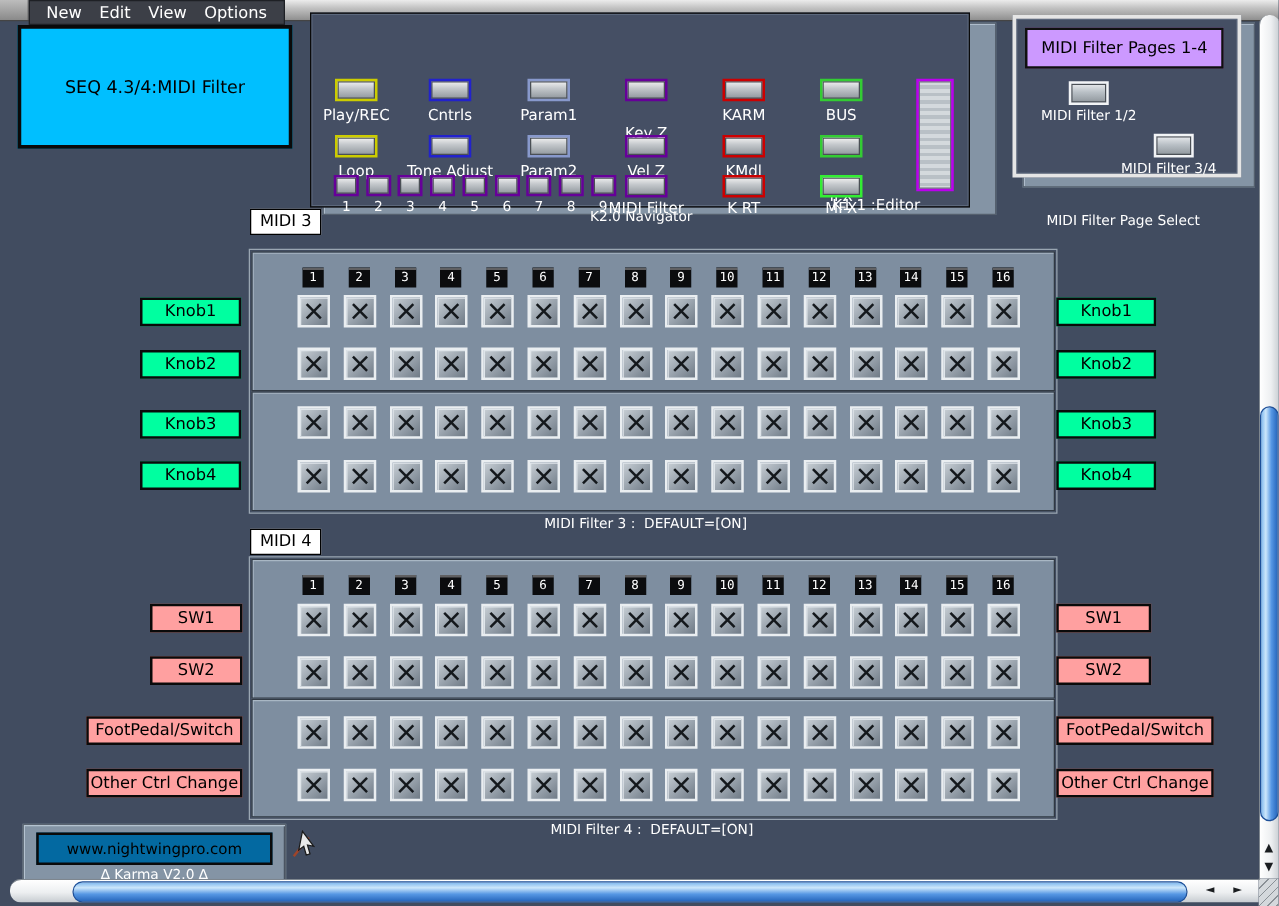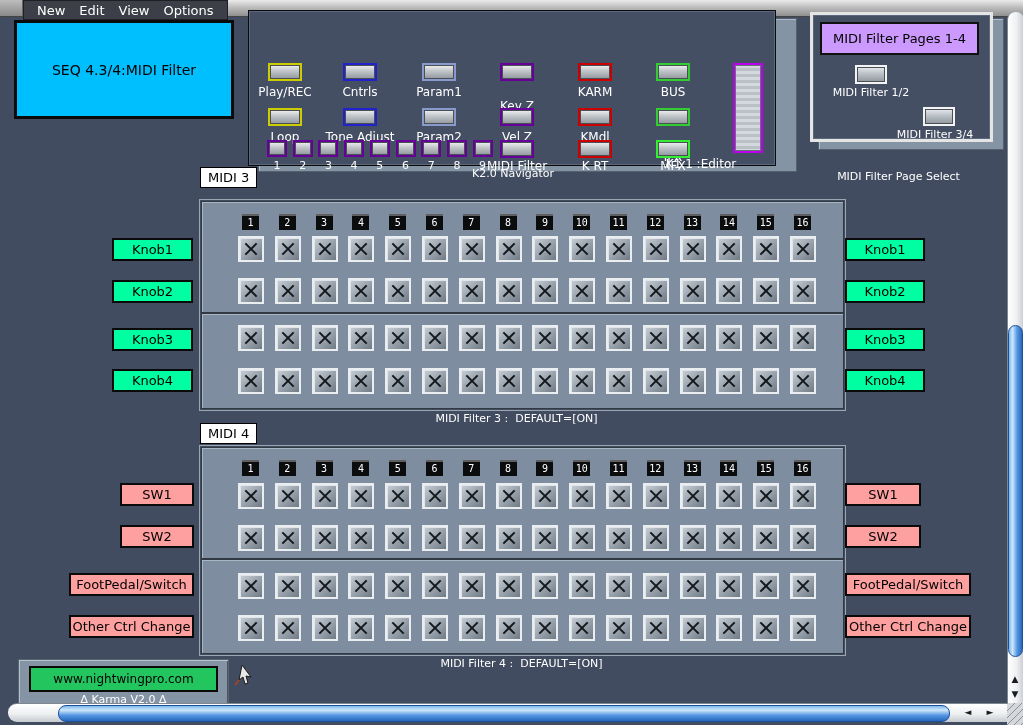--- a/index.html
+++ b/index.html
@@ -57,21 +57,21 @@
   .cb{position:absolute;width:22px;height:22px;border:2px solid #EAEEF1;
     background:linear-gradient(135deg,#C9D0D6,#97A1AB 55%,#6F7A86);box-shadow:inset 1px 1px 0 #DFE5EA;}
   .cb::before,.cb::after{content:"";position:absolute;left:3px;right:3px;top:10px;height:2px;background:#14181C;}
   .cb::before{transform:rotate(45deg);}
   .cb::after{transform:rotate(-45deg);}
   .sidelab{position:absolute;height:19px;border:2px solid #0A0A0A;color:#000;font-size:13px;
     display:flex;align-items:center;justify-content:center;white-space:nowrap;}
   
   .footpanel{position:absolute;left:18px;top:659px;width:209px;height:49px;background:#8494A5;
     border:1px solid #5A6470;box-shadow:inset 1px 1px 0 #B4C2D0, inset -1px -1px 0 #4A5462;}
-  .linkbox{position:absolute;left:10px;top:6px;width:185px;height:22px;background:#22c55e;
+  .linkbox{position:absolute;left:10px;top:6px;width:185px;height:22px;background:#0369a1;
     border:2px solid #0A0A0A;color:#000;font-size:12px;display:flex;align-items:center;justify-content:center;}
   .version{position:absolute;left:0;top:33px;width:100%;text-align:center;color:#FFF;font-size:11px;}
   
   .vsb{position:absolute;left:1007px;top:12px;width:16px;height:691px;
     background:linear-gradient(90deg,#FFFFFF,#EDEFF1 55%,#C6CBD0);border-left:1px solid #7E868E;
     border-radius:8px 8px 0 0;}
   .vthumb{position:absolute;left:1px;top:313px;width:13px;height:330px;border-radius:8px;
     border:1px solid #1D4F98;
     background:linear-gradient(90deg,#7FB8EE 0%,#CDE7FB 28%,#5697E4 62%,#2767BC 100%);}
   .sbarrow{position:absolute;width:16px;height:15px;text-align:center;font-size:9px;color:#1A1D20;

